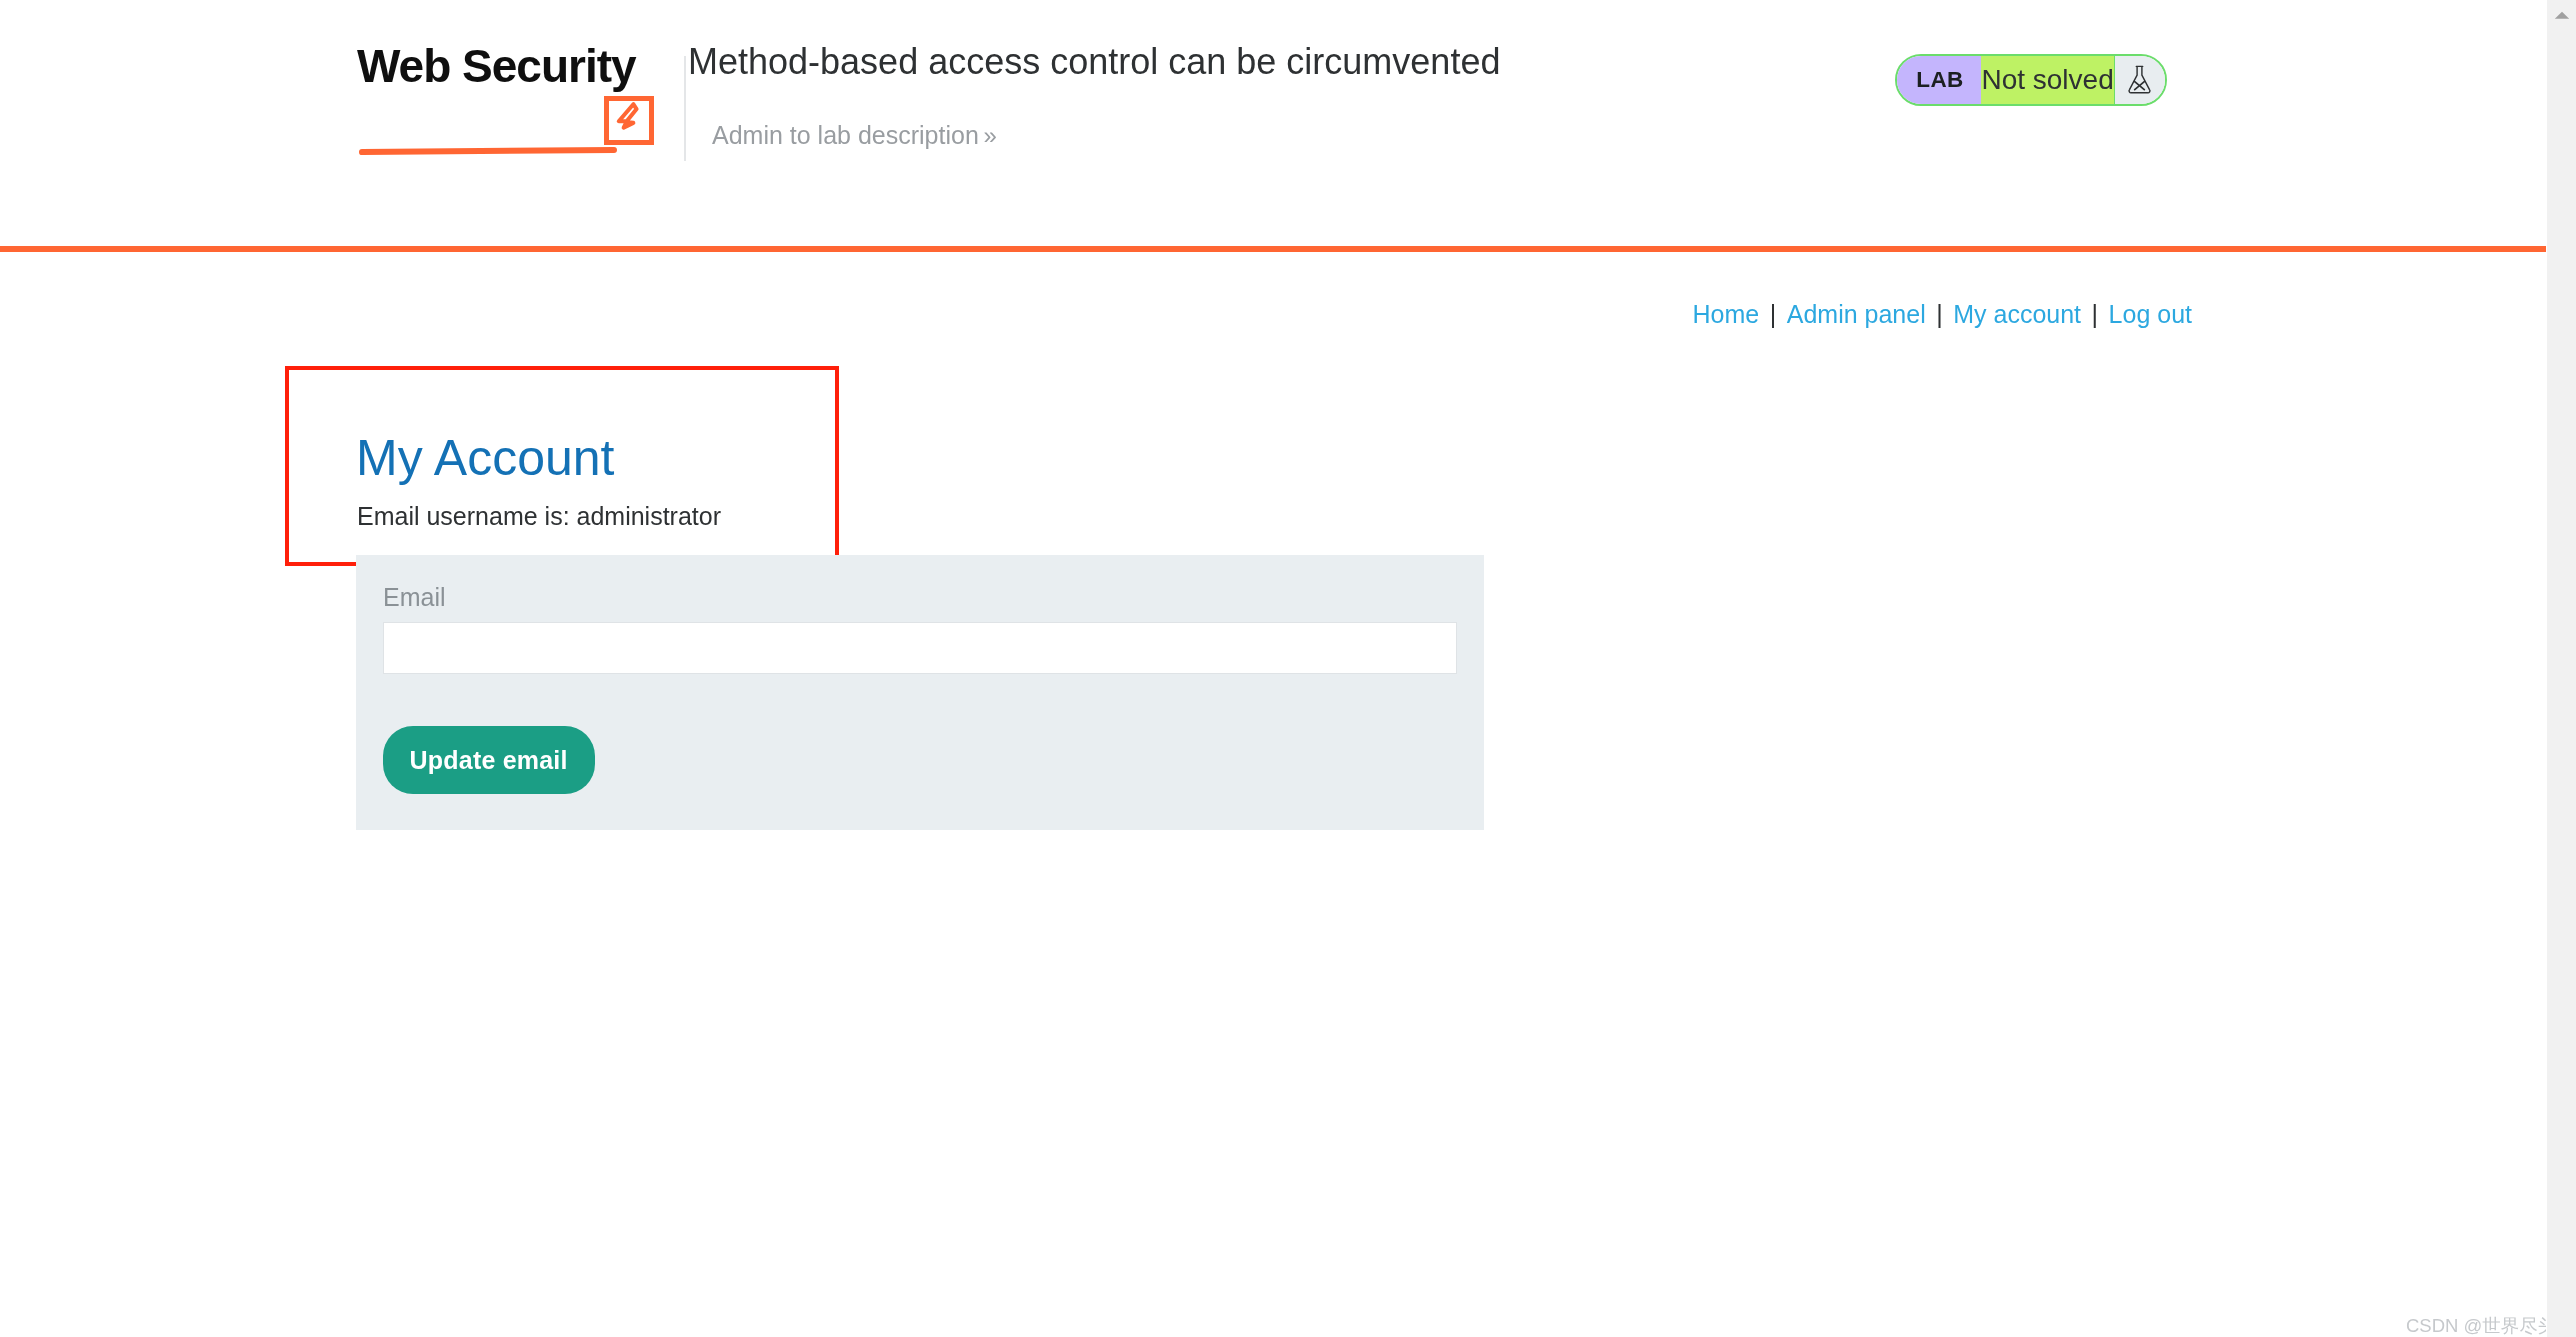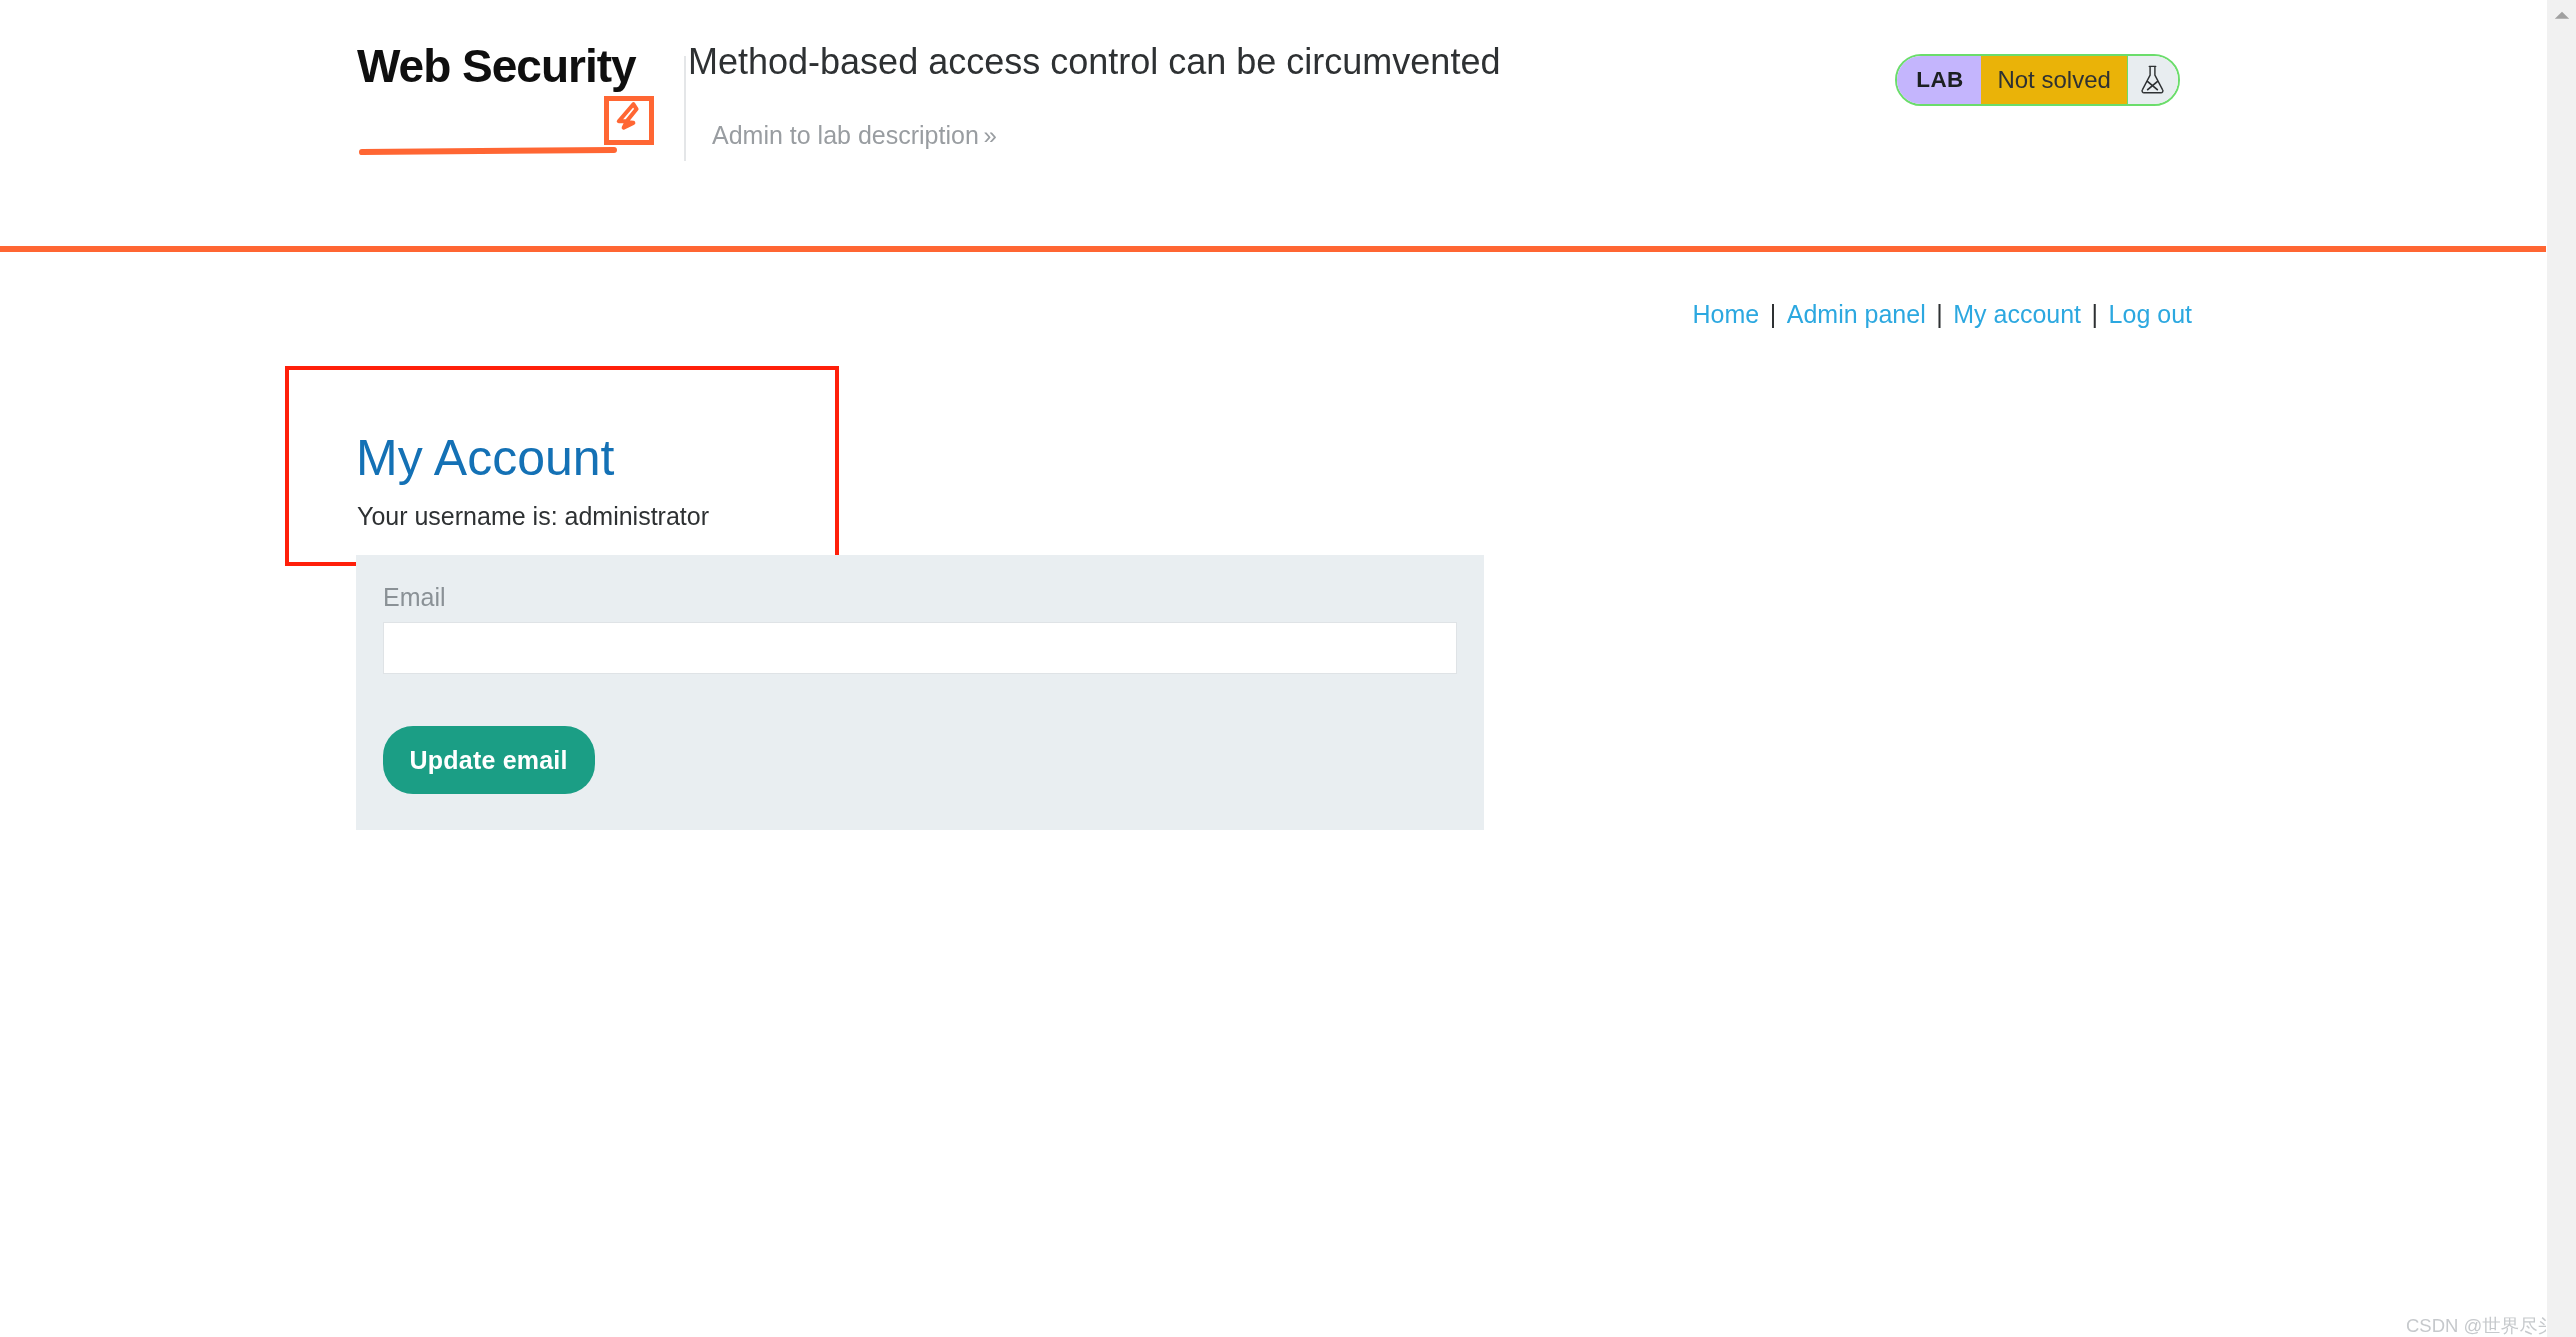--- a/index.html
+++ b/index.html
@@ -133,26 +133,26 @@
     background: #c4b5fd;
     color: #1c2022;
     font-size: 22.5px;
     font-weight: 700;
     letter-spacing: 0.4px;
     display: flex;
     align-items: center;
     padding: 0 17.7px 0 19.3px;
   }
   #lab-state {
-    background: #eab308;
-    color: #2e3133;
-    font-size: 24px;
+    background: #bef264;
+    color: #2e3133;
+    font-size: 28px;
     display: flex;
     align-items: center;
-    padding: 0 16px;
+    padding: 0 0;
     white-space: nowrap;
   }
   #lab-flask {
     background: #e8edf0;
     border-left: 1.6px solid #6bdd6b;
     display: flex;
     align-items: center;
     justify-content: center;
     width: 50px;
   }
@@ -336,21 +336,21 @@
         </svg>
       </div>
     </div>
   </div>
 
   <div id="orange-rule"></div>
 
   <div id="shop-nav"><a href="#">Home</a><span class="sep">|</span><a href="#">Admin panel</a><span class="sep">|</span><a href="#">My account</a><span class="sep">|</span><a href="#">Log out</a></div>
 
   <h1 id="account-heading">My Account</h1>
-  <div id="username-line">Your username is: administrator</div>
+  <div id="username-line">Email username is: administrator</div>
 
   <div id="annotation-box"></div>
 
   <div id="email-panel">
     <label id="email-label" for="email-input">Email</label>
     <input id="email-input" type="text" placeholder="" style="">
     <button id="update-email-button" type="submit">Update email</button>
   </div>
 
   <div id="watermark">CSDN @世界尽头与你</div>

